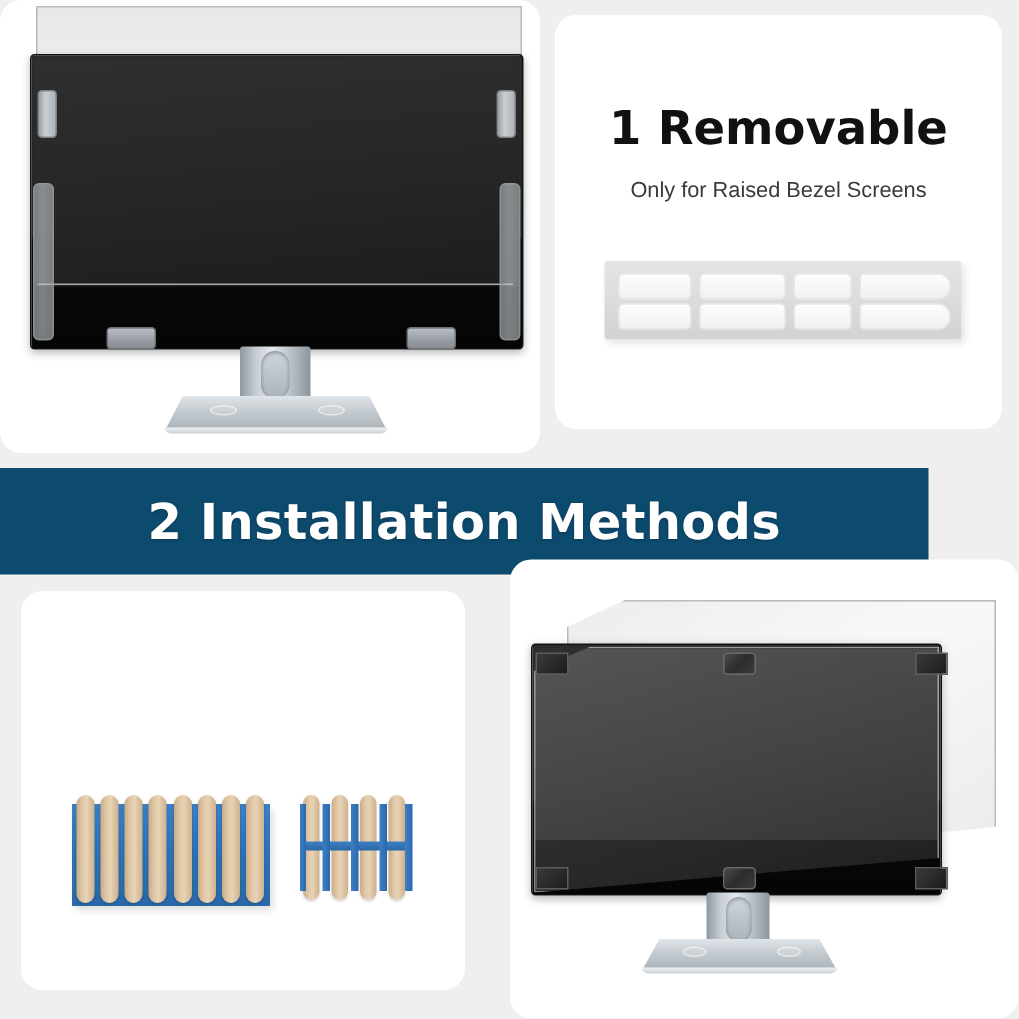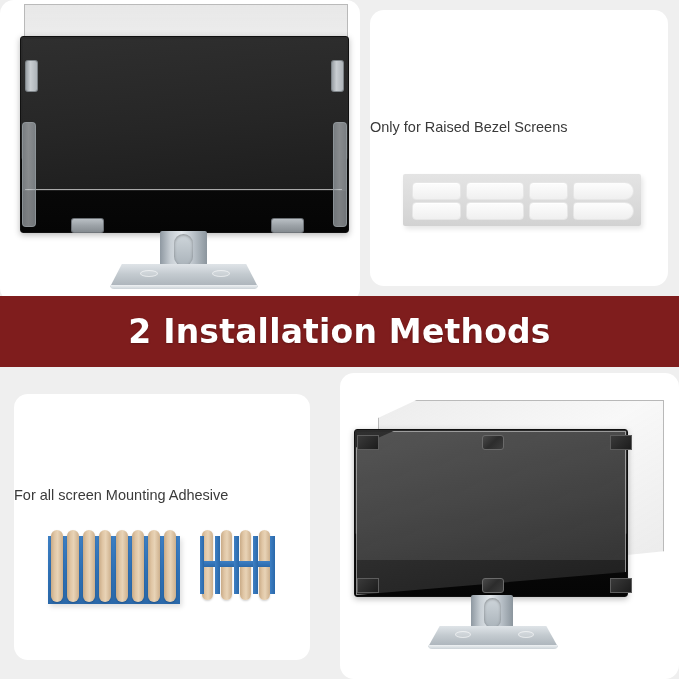--- a/index.html
+++ b/index.html
@@ -20,41 +20,41 @@
   }
 
   
   #panel-top-left   {left:0;   top:0;   width:360px; height:302px;}
   #panel-top-right  {left:370px; top:10px; width:298px; height:276px;}
   #panel-bottom-left{left:14px;  top:394px; width:296px; height:266px;}
   #panel-bottom-right{left:340px;top:373px; width:339px; height:306px;}
 
   
   #banner{
-    position:absolute;left:0;top:296px;width:679px;height:71px;
-    background:#7f1d1d;
+    position:absolute;left:0;top:312px;width:619px;height:71px;
+    background:#0c4a6e;
     display:flex;align-items:center;justify-content:center;
   }
   #banner-title{
     color:#ffffff;
     font-size:33px;
     font-weight:bold;
     letter-spacing:.2px;
     font-family:"DejaVu Sans","Liberation Sans",sans-serif;
     text-shadow:0 1px 2px rgba(0,0,0,.25);
   }
 
   
   .card-title{
     position:absolute;left:0;right:0;text-align:center;
     font-size:31px;font-weight:bold;color:#111;
     font-family:"DejaVu Sans","Liberation Sans",sans-serif;
   }
   .card-sub{
-    position:absolute;left:0;right:0;
+    position:absolute;left:0;right:0;text-align:center;
     font-size:14.5px;color:#3a3a3a;font-weight:normal;
   }
   #title-removable{top:68px;}
   #sub-removable{top:119px;}
   #title-stable{top:443px;}
   #sub-stable{top:487px;}
 
   
   .monitor{position:absolute;}
   .mon-body{
@@ -214,40 +214,40 @@
       <div class="base" style="left:110px;top:264px;width:148px;height:23px;clip-path:polygon(8% 0,92% 0,100% 100%,0 100%);"></div>
       <div class="base-lip" style="left:110px;top:285px;width:148px;height:4px;"></div>
       <div class="base-dimple" style="left:140px;top:270px;width:16px;height:5px;"></div>
       <div class="base-dimple" style="left:212px;top:270px;width:16px;height:5px;"></div>
     </div>
   </div>
 
   <div class="card" id="panel-top-right">
   </div>
 
+  <div class="card-title" id="title-removable" style="left:370px;width:298px;">1 Removable</div>
   <div class="card-sub" id="sub-removable" style="left:370px;width:298px;">Only for Raised Bezel Screens</div>
 
   <div id="bezel-strip">
     <div class="slot" style="left:9px;top:8px;width:47px;height:16px;"></div>
     <div class="slot" style="left:63px;top:8px;width:56px;height:16px;"></div>
     <div class="slot" style="left:126px;top:8px;width:37px;height:16px;"></div>
     <div class="slot-long" style="left:170px;top:8px;width:59px;height:16px;"></div>
     <div class="slot" style="left:9px;top:28px;width:47px;height:16px;"></div>
     <div class="slot" style="left:63px;top:28px;width:56px;height:16px;"></div>
     <div class="slot" style="left:126px;top:28px;width:37px;height:16px;"></div>
     <div class="slot-long" style="left:170px;top:28px;width:59px;height:16px;"></div>
   </div>
 
   <div id="banner">
     <div id="banner-title">2 Installation Methods</div>
   </div>
 
   <div class="card" id="panel-bottom-left"></div>
 
-  <div class="card-sub" id="sub-stable" style="left:14px;width:296px;">For all screen Mounting Adhesive</div>
 
   <div style="position:absolute;left:48px;top:530px;width:132px;height:76px;">
     <div class="adh-sheet" style="left:0;top:6px;width:132px;height:68px;"></div>
     <div class="adh-strip" style="left:3px;top:0;width:12px;height:72px;"></div>
     <div class="adh-strip" style="left:19px;top:0;width:12px;height:72px;"></div>
     <div class="adh-strip" style="left:35px;top:0;width:12px;height:72px;"></div>
     <div class="adh-strip" style="left:51px;top:0;width:12px;height:72px;"></div>
     <div class="adh-strip" style="left:68px;top:0;width:12px;height:72px;"></div>
     <div class="adh-strip" style="left:84px;top:0;width:12px;height:72px;"></div>
     <div class="adh-strip" style="left:100px;top:0;width:12px;height:72px;"></div>

